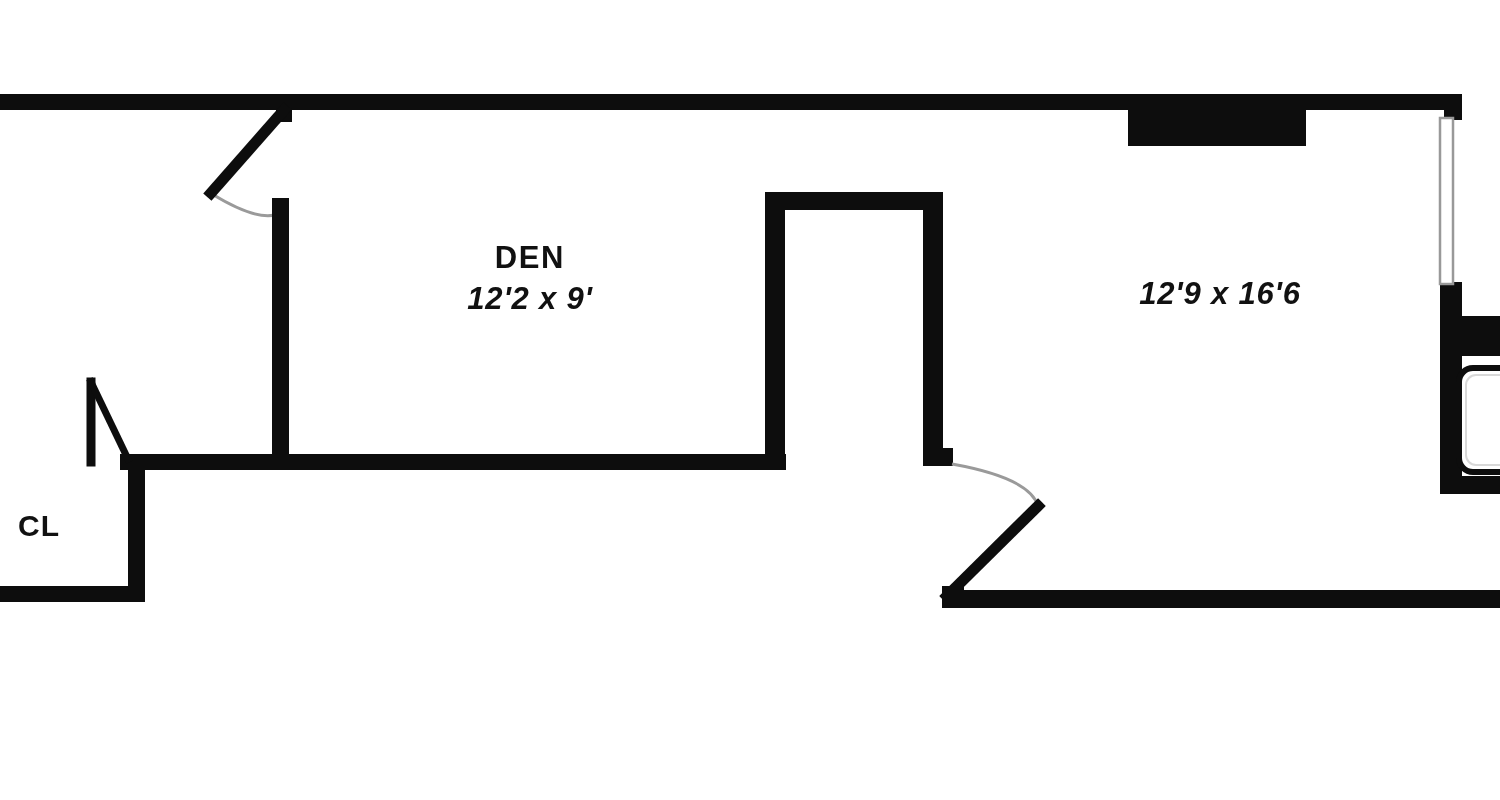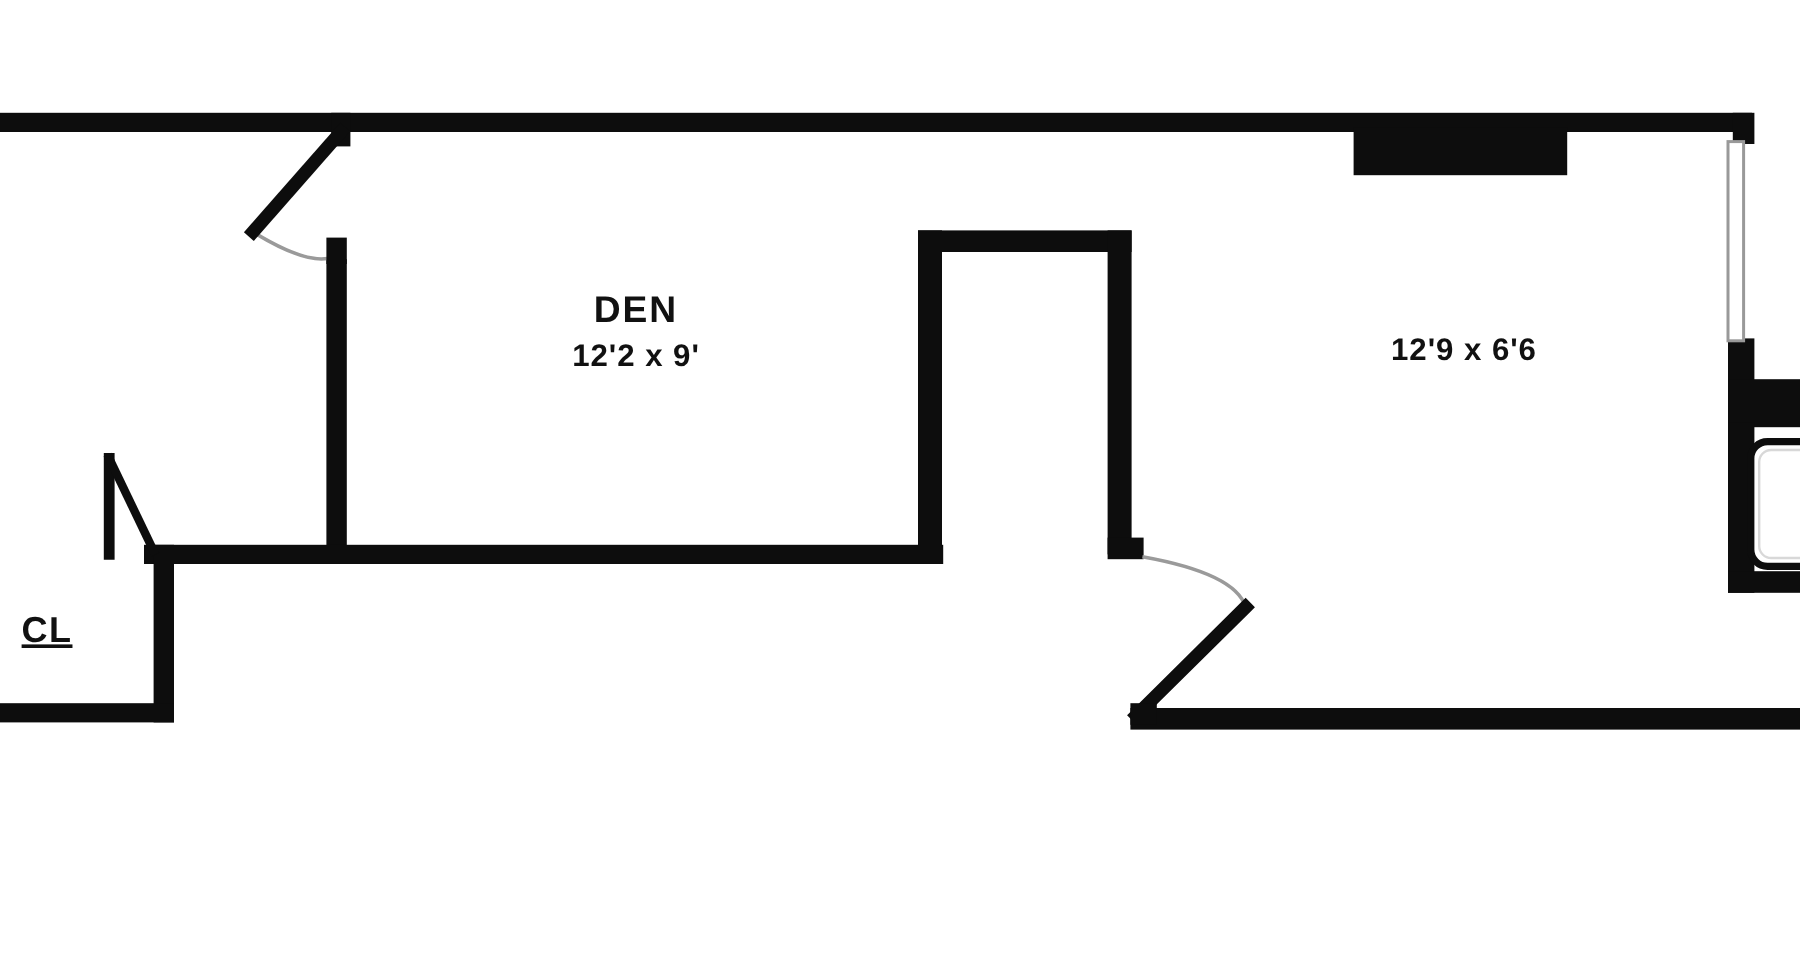--- a/index.html
+++ b/index.html
@@ -39,23 +39,24 @@
     line-height: 1.18;
     user-select: none;
   }
   .room-label .rl-name {
     display: block;
     font-size: 31px;
     letter-spacing: 1.6px;
   }
   .room-label .rl-dims {
     display: block;
-    font-size: 26px;
+    font-size: 31px;
     letter-spacing: 0.8px;
     margin-top: 4px;
+    font-style: italic;
   }
   .label-den {
     left: 380px;
     top: 240px;
     width: 300px;
   }
   .label-living {
     left: 1060px;
     top: 272px;
     width: 320px;
@@ -74,21 +75,20 @@
   }
   .label-closet {
     left: 18px;
     top: 508px;
     width: 90px;
     text-align: left;
   }
   .label-closet .rl-name {
     font-size: 30px;
     letter-spacing: 1.2px;
-    text-decoration: underline;
   }
 </style>
 </head>
 <body>
 
 <div id="floorplan-root">
 
   <svg id="floorplan-svg" viewBox="0 0 1500 800" xmlns="http://www.w3.org/2000/svg">
 
     <rect x="0" y="0" width="1500" height="800" fill="#ffffff"></rect>
@@ -162,20 +162,20 @@
     <span class="rl-name">EN</span>
     <span class="rl-dims">x 9'</span>
   </div>
 
   <div class="room-label label-den">
     <span class="rl-name">DEN</span>
     <span class="rl-dims">12'2 x 9'</span>
   </div>
 
   <div class="room-label label-living">
-    <span class="rl-dims">12'9 x 6'6</span>
+    <span class="rl-dims">12'9 x 16'6</span>
   </div>
 
   <div class="room-label label-closet">
     <span class="rl-name">CL</span>
   </div>
 
 </div>
 
 </body></html>

